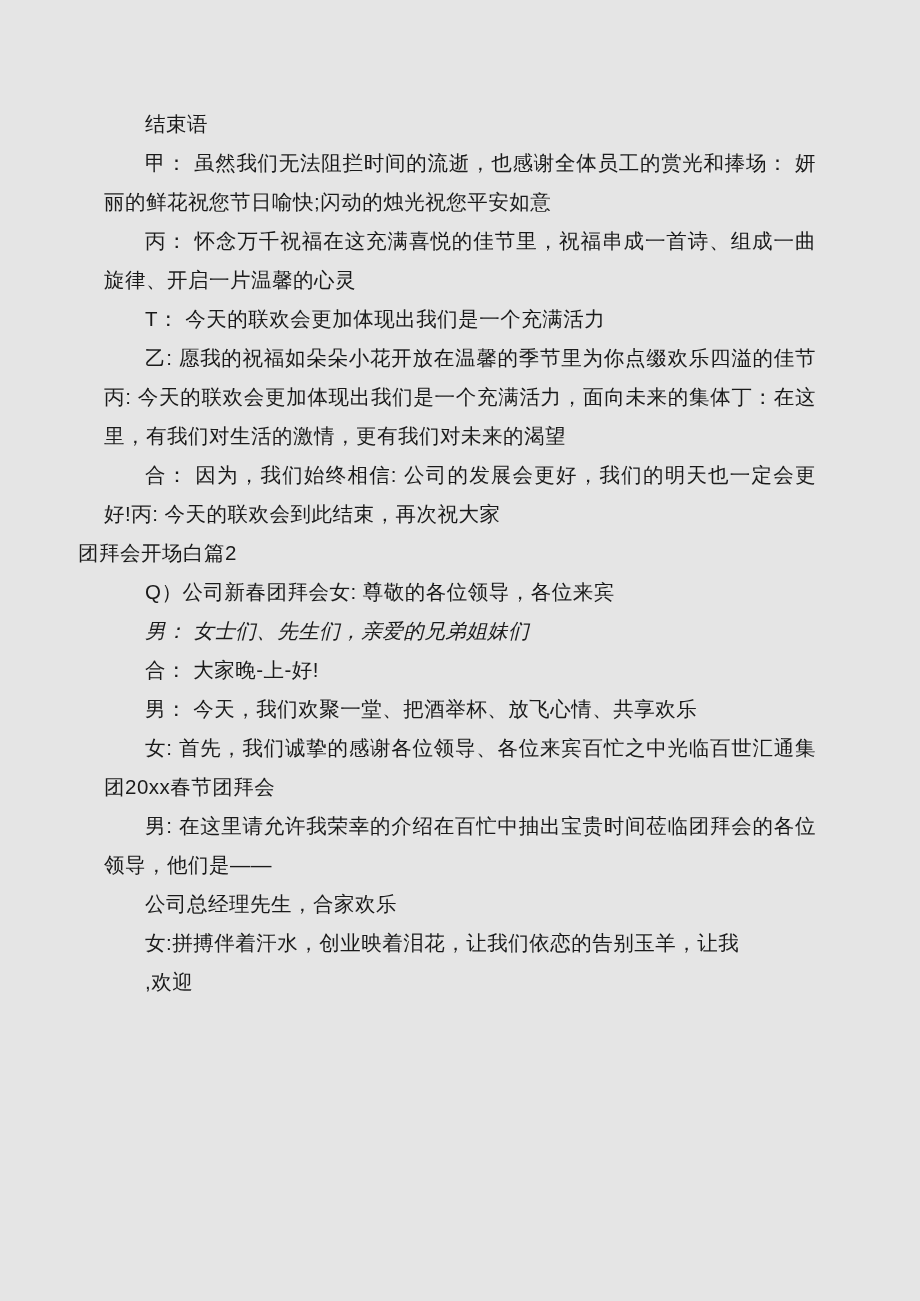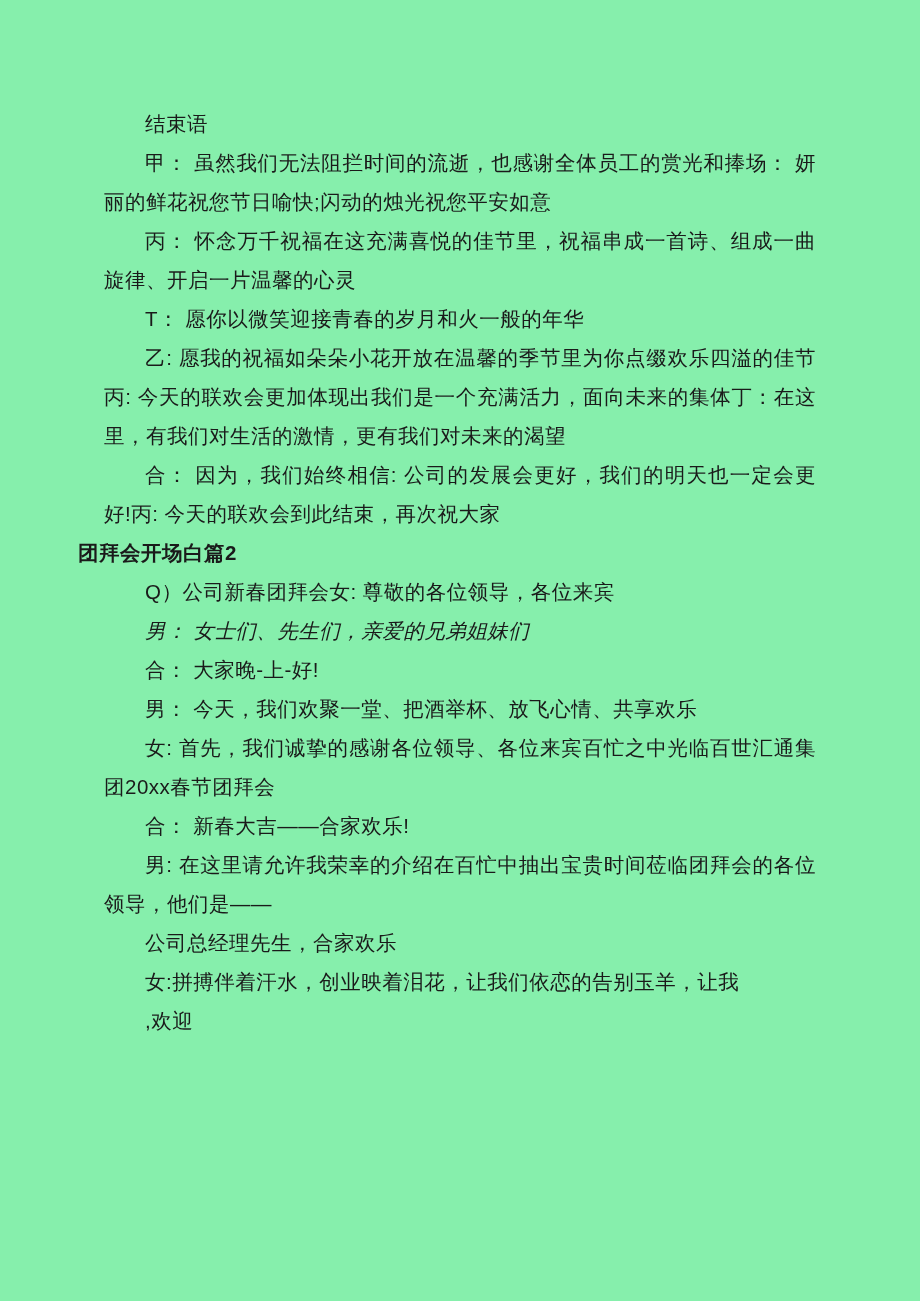--- a/index.html
+++ b/index.html
@@ -5,21 +5,21 @@
   html, body {
     margin: 0;
     padding: 0;
     background: #ffffff;
   }
   .page {
     position: relative;
     width: 920px;
     height: 1301px;
     margin: 0 auto;
-    background: #86efac;
+    background: #e5e5e5;
     overflow: hidden;
     box-sizing: border-box;
     padding: 104px 104px 0 104px;
     font-family: "Liberation Sans", "DejaVu Sans", sans-serif;
     font-size: 20.5px;
     line-height: 39px;
     color: #1a1a1a;
     letter-spacing: 0.5px;
   }
   .doc-body {
@@ -28,43 +28,42 @@
   p.para {
     margin: 0;
     text-indent: 2em;
     text-align: justify;
     word-break: break-all;
   }
   p.heading {
     margin: 0;
     margin-left: -26px;
     text-indent: 0;
-    font-weight: bold;
+    font-weight: normal;
     word-break: break-all;
   }
   .gap-blank { margin-top: 36px; }
   .gap-half  { margin-top: 18px; font-style: italic; }
   .gap-large { margin-top: 64px; }
 </style>
 </head>
 <body>
 
 <div class="page">
   <div class="doc-body">
       <p class="para">结束语</p>
       <p class="para">甲： 虽然我们无法阻拦时间的流逝，也感谢全体员工的赏光和捧场： 妍丽的鲜花祝您节日喻快;闪动的烛光祝您平安如意</p>
       <p class="para">丙： 怀念万千祝福在这充满喜悦的佳节里，祝福串成一首诗、组成一曲旋律、开启一片温馨的心灵</p>
-      <p class="para">T： 愿你以微笑迎接青春的岁月和火一般的年华</p>
+      <p class="para">T： 今天的联欢会更加体现出我们是一个充满活力</p>
       <p class="para">乙: 愿我的祝福如朵朵小花开放在温馨的季节里为你点缀欢乐四溢的佳节丙: 今天的联欢会更加体现出我们是一个充满活力，面向未来的集体丁：在这里，有我们对生活的激情，更有我们对未来的渴望</p>
       <p class="para">合： 因为，我们始终相信: 公司的发展会更好，我们的明天也一定会更好!丙: 今天的联欢会到此结束，再次祝大家</p>
       <p class="heading">团拜会开场白篇2</p>
       <p class="para">Q）公司新春团拜会女: 尊敬的各位领导，各位来宾</p>
       <p class="para gap-half">男： 女士们、先生们，亲爱的兄弟姐妹们</p>
       <p class="para">合： 大家晚-上-好!</p>
       <p class="para">男： 今天，我们欢聚一堂、把酒举杯、放飞心情、共享欢乐</p>
       <p class="para">女: 首先，我们诚挚的感谢各位领导、各位来宾百忙之中光临百世汇通集团20xx春节团拜会</p>
-      <p class="para">合： 新春大吉——合家欢乐!</p>
       <p class="para">男: 在这里请允许我荣幸的介绍在百忙中抽出宝贵时间莅临团拜会的各位领导，他们是——</p>
       <p class="para">公司总经理先生，合家欢乐</p>
       <p class="para gap-large">女:拼搏伴着汗水，创业映着泪花，让我们依恋的告别玉羊，让我</p>
       <p class="para">,欢迎</p>
     </div>
 </div>
 
 </body></html>

